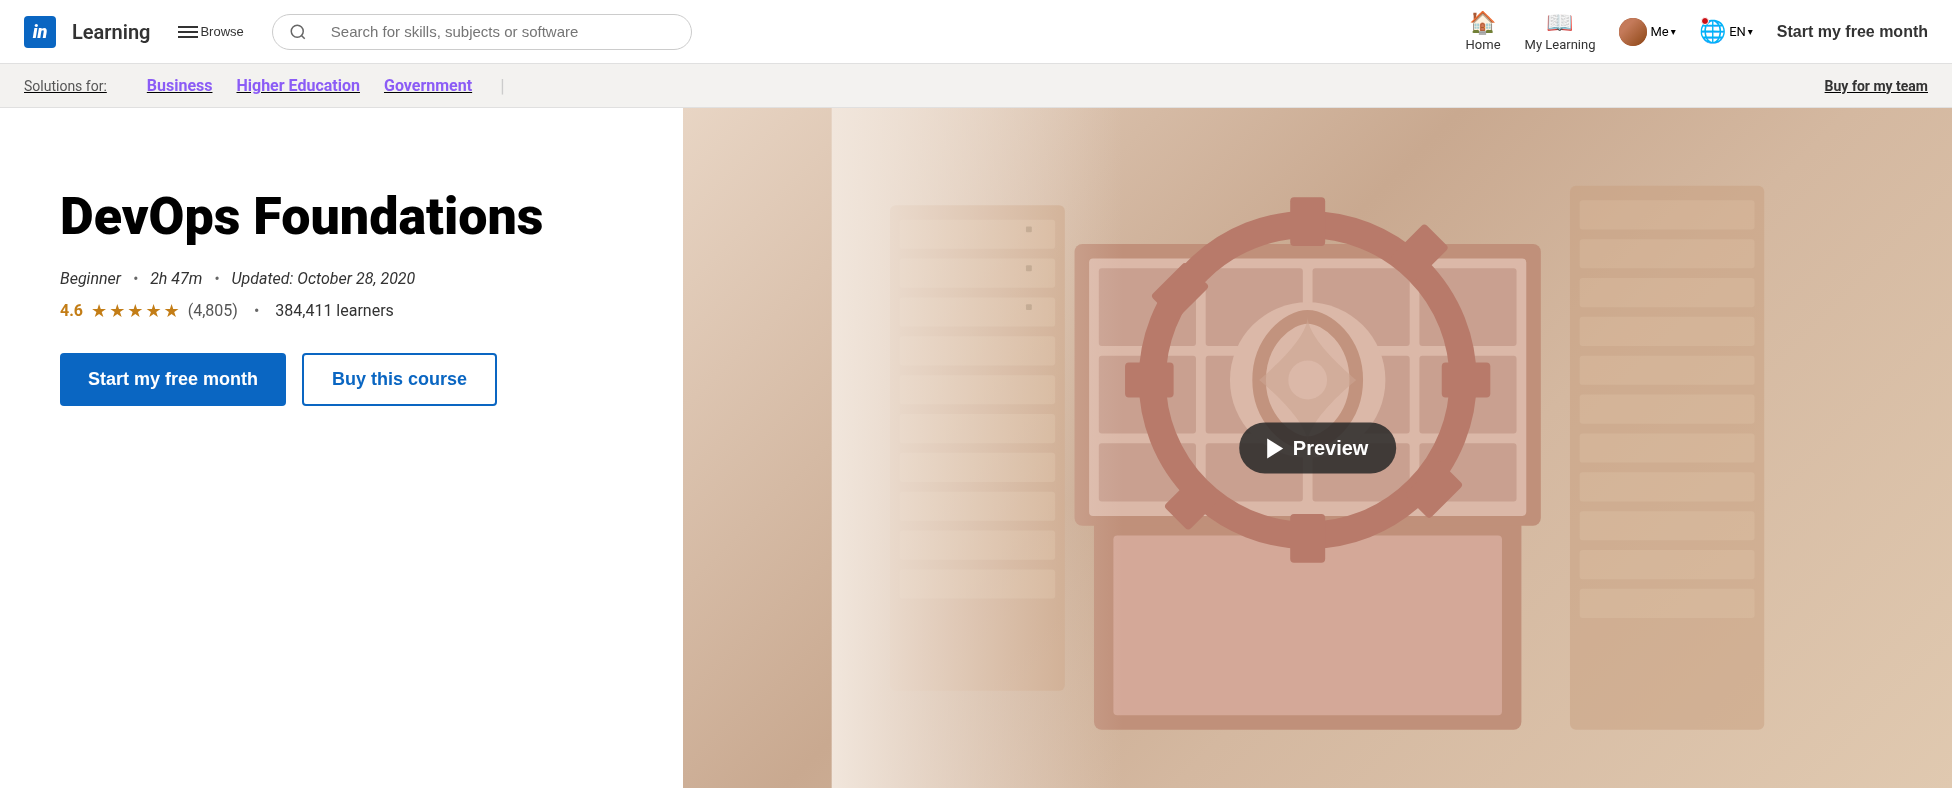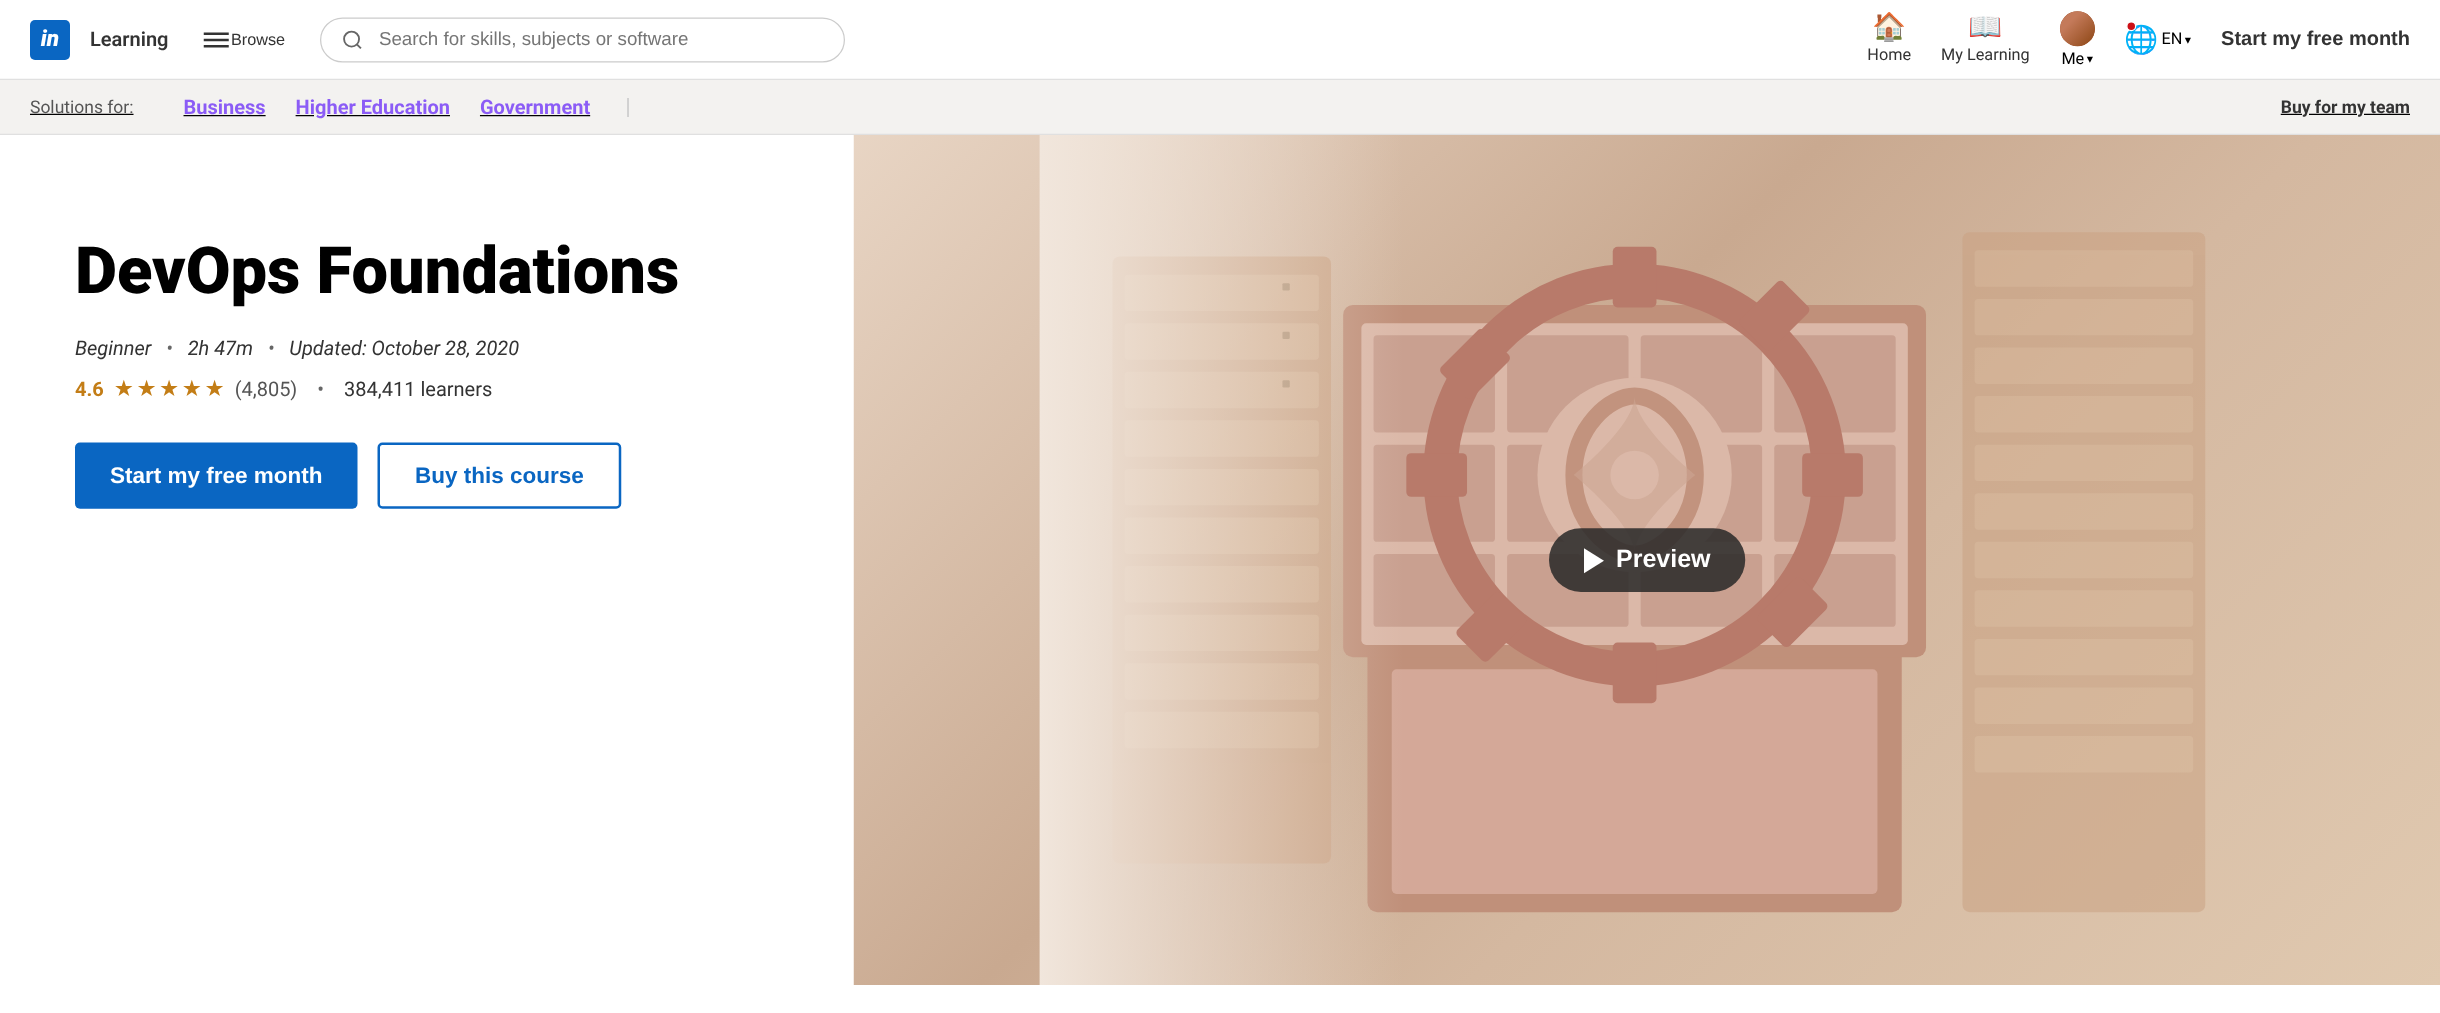--- a/index.html
+++ b/index.html
@@ -30,21 +30,21 @@
       border-radius: 4px;
       display: flex;
       align-items: center;
       justify-content: center;
       color: #fff;
       font-weight: 900;
       font-size: 18px;
       font-style: italic;
     }
     .logo-text {
-      font-size: 16px;
+      font-size: 20px;
       font-weight: 600;
       color: #333;
     }
     .browse-btn {
       display: flex;
       flex-direction: row;
       align-items: center;
       gap: 2px;
       cursor: pointer;
       padding: 8px 12px;
@@ -64,21 +64,21 @@
       height: 2px;
       background: #333;
     }
     .search-bar {
       display: flex;
       align-items: center;
       background: #fff;
       border: 1px solid #ccc;
       border-radius: 24px;
       padding: 8px 16px;
-      gap: 12px;
+      gap: 24px;
       flex: 1;
       max-width: 420px;
     }
     .search-bar input {
       border: none;
       outline: none;
       font-size: 15px;
       color: #666;
       width: 100%;
       background: transparent;
@@ -102,21 +102,21 @@
       font-size: 13px;
       color: #333;
       text-decoration: none;
     }
     .nav-icon {
       font-size: 22px;
       line-height: 1;
     }
     .me-area {
       display: flex;
-      flex-direction: column;
+      flex-direction: row;
       align-items: center;
       gap: 3px;
       cursor: pointer;
       position: relative;
     }
     .avatar {
       width: 28px;
       height: 28px;
       border-radius: 50%;
       background: #a0522d;

